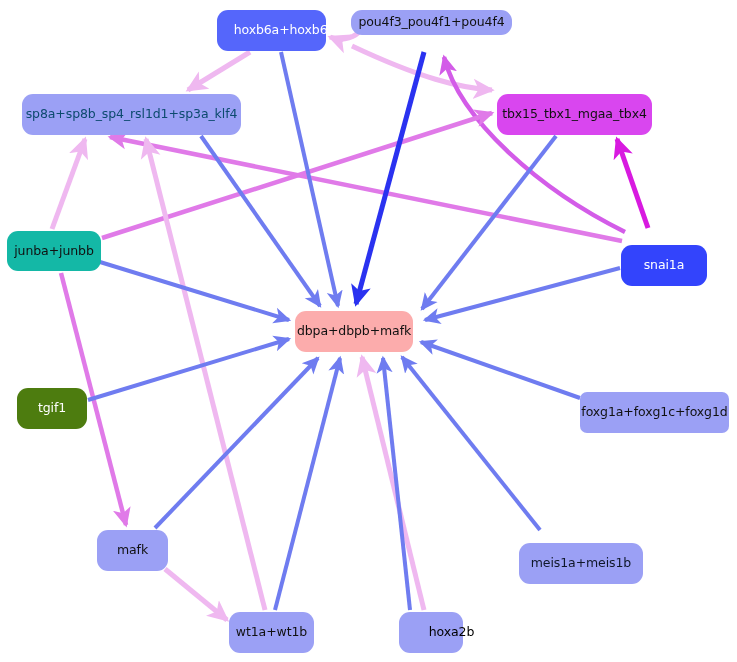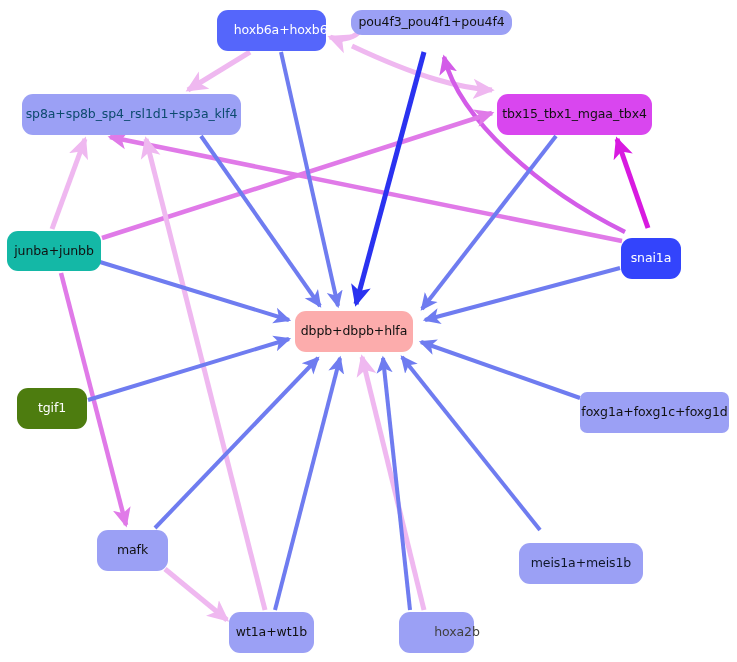--- a/index.html
+++ b/index.html
@@ -98,38 +98,38 @@
       </div>
       <div class="node" style="left: 22px; top: 94px; width: 219px; height: 41px; background: rgb(155, 160, 245); color: #0c4a6e;">
         <span>sp8a+sp8b_sp4_rsl1d1+sp3a_klf4</span>
       </div>
       <div class="node" style="left: 497px; top: 94px; width: 155px; height: 41px; background: #d946ef; color: rgb(17, 17, 17);">
         <span>tbx15_tbx1_mgaa_tbx4</span>
       </div>
       <div class="node" style="left: 7px; top: 231px; width: 94px; height: 40px; background: #14b8a6; color: rgb(17, 17, 17);">
         <span>junba+junbb</span>
       </div>
-      <div class="node" style="left: 621px; top: 238px; width: 60px; height: 41px; background: rgb(51, 68, 252); color: rgb(255, 255, 255);">
+      <div class="node" style="left: 621px; top: 245px; width: 86px; height: 41px; background: rgb(51, 68, 252); color: rgb(255, 255, 255);">
         <span>snai1a</span>
       </div>
       <div class="node" style="left: 295px; top: 311px; width: 118px; height: 41px; background: rgb(252, 172, 172); color: rgb(17, 17, 17);">
-        <span>dbpb+dbpb+hlfa</span>
+        <span>dbpa+dbpb+mafk</span>
       </div>
       <div class="node" style="left: 17px; top: 388px; width: 70px; height: 41px; background: #4d7c0f; color: rgb(255, 255, 255);">
         <span>tgif1</span>
       </div>
       <div class="node" style="left: 580px; top: 392px; width: 149px; height: 41px; background: rgb(155, 160, 245); color: rgb(17, 17, 17); border-radius: 7px;">
         <span>foxg1a+foxg1c+foxg1d</span>
       </div>
       <div class="node" style="left: 97px; top: 530px; width: 71px; height: 41px; background: rgb(155, 160, 245); color: rgb(17, 17, 17);">
         <span>mafk</span>
       </div>
       <div class="node" style="left: 519px; top: 543px; width: 124px; height: 41px; background: rgb(155, 160, 245); color: #0f172a;">
         <span>meis1a+meis1b</span>
       </div>
       <div class="node" style="left: 229px; top: 612px; width: 85px; height: 41px; background: rgb(155, 160, 245); color: rgb(17, 17, 17);">
         <span>wt1a+wt1b</span>
       </div>
-      <div class="node" style="left: 399px; top: 612px; width: 75px; height: 41px; background: rgb(155, 160, 245); color: #404040; padding-left: 41px;">
+      <div class="node" style="left: 399px; top: 612px; width: 64px; height: 41px; background: rgb(155, 160, 245); color: #000000; padding-left: 41px;">
         <span>hoxa2b</span>
       </div>
     </div>
 </div>
 
 </body></html>

